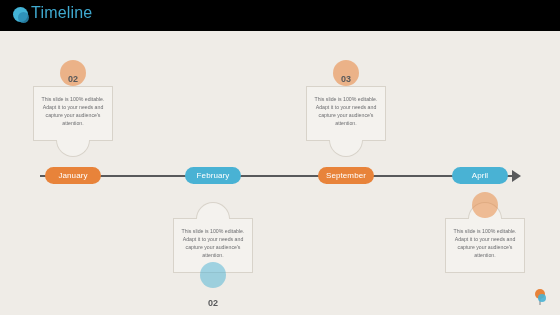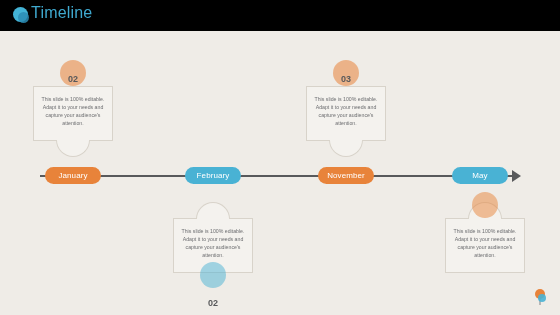--- a/index.html
+++ b/index.html
@@ -258,25 +258,25 @@
   <div class="blob" style="left:333px; top:60px; width:26px; height:26px; background:#e8833a; opacity:0.55;"></div>
   <div class="bubble" style="left:328px; top:62px;">
     <div class="num" style="top:12px;">03</div>
   </div>
   <div class="callout" style="left:306px; top:86px; width:80px; height:55px;">
     <div class="txt">This slide is 100% editable. Adapt it to your needs and capture your audience's attention.</div>
     <div class="cap bottom"></div>
     <div class="cap-mask bottom"></div>
   </div>
   <div class="pill orange" style="left:318px; top:167px; width:56px;">
-    <span>November</span>
+    <span>September</span>
   </div>
 
   <div class="pill blue" style="left:452px; top:167px; width:56px;">
-    <span>May</span>
+    <span>April</span>
   </div>
   <div class="callout" style="left:445px; top:218px; width:80px; height:55px;">
     <div class="txt">This slide is 100% editable. Adapt it to your needs and capture your audience's attention.</div>
     <div class="cap top"></div>
     <div class="cap-mask top"></div>
   </div>
   <div class="blob" style="left:472px; top:192px; width:26px; height:26px; background:#e8833a; opacity:0.5;"></div>
 
   <div class="corner-logo">
     <div class="stem"></div>

